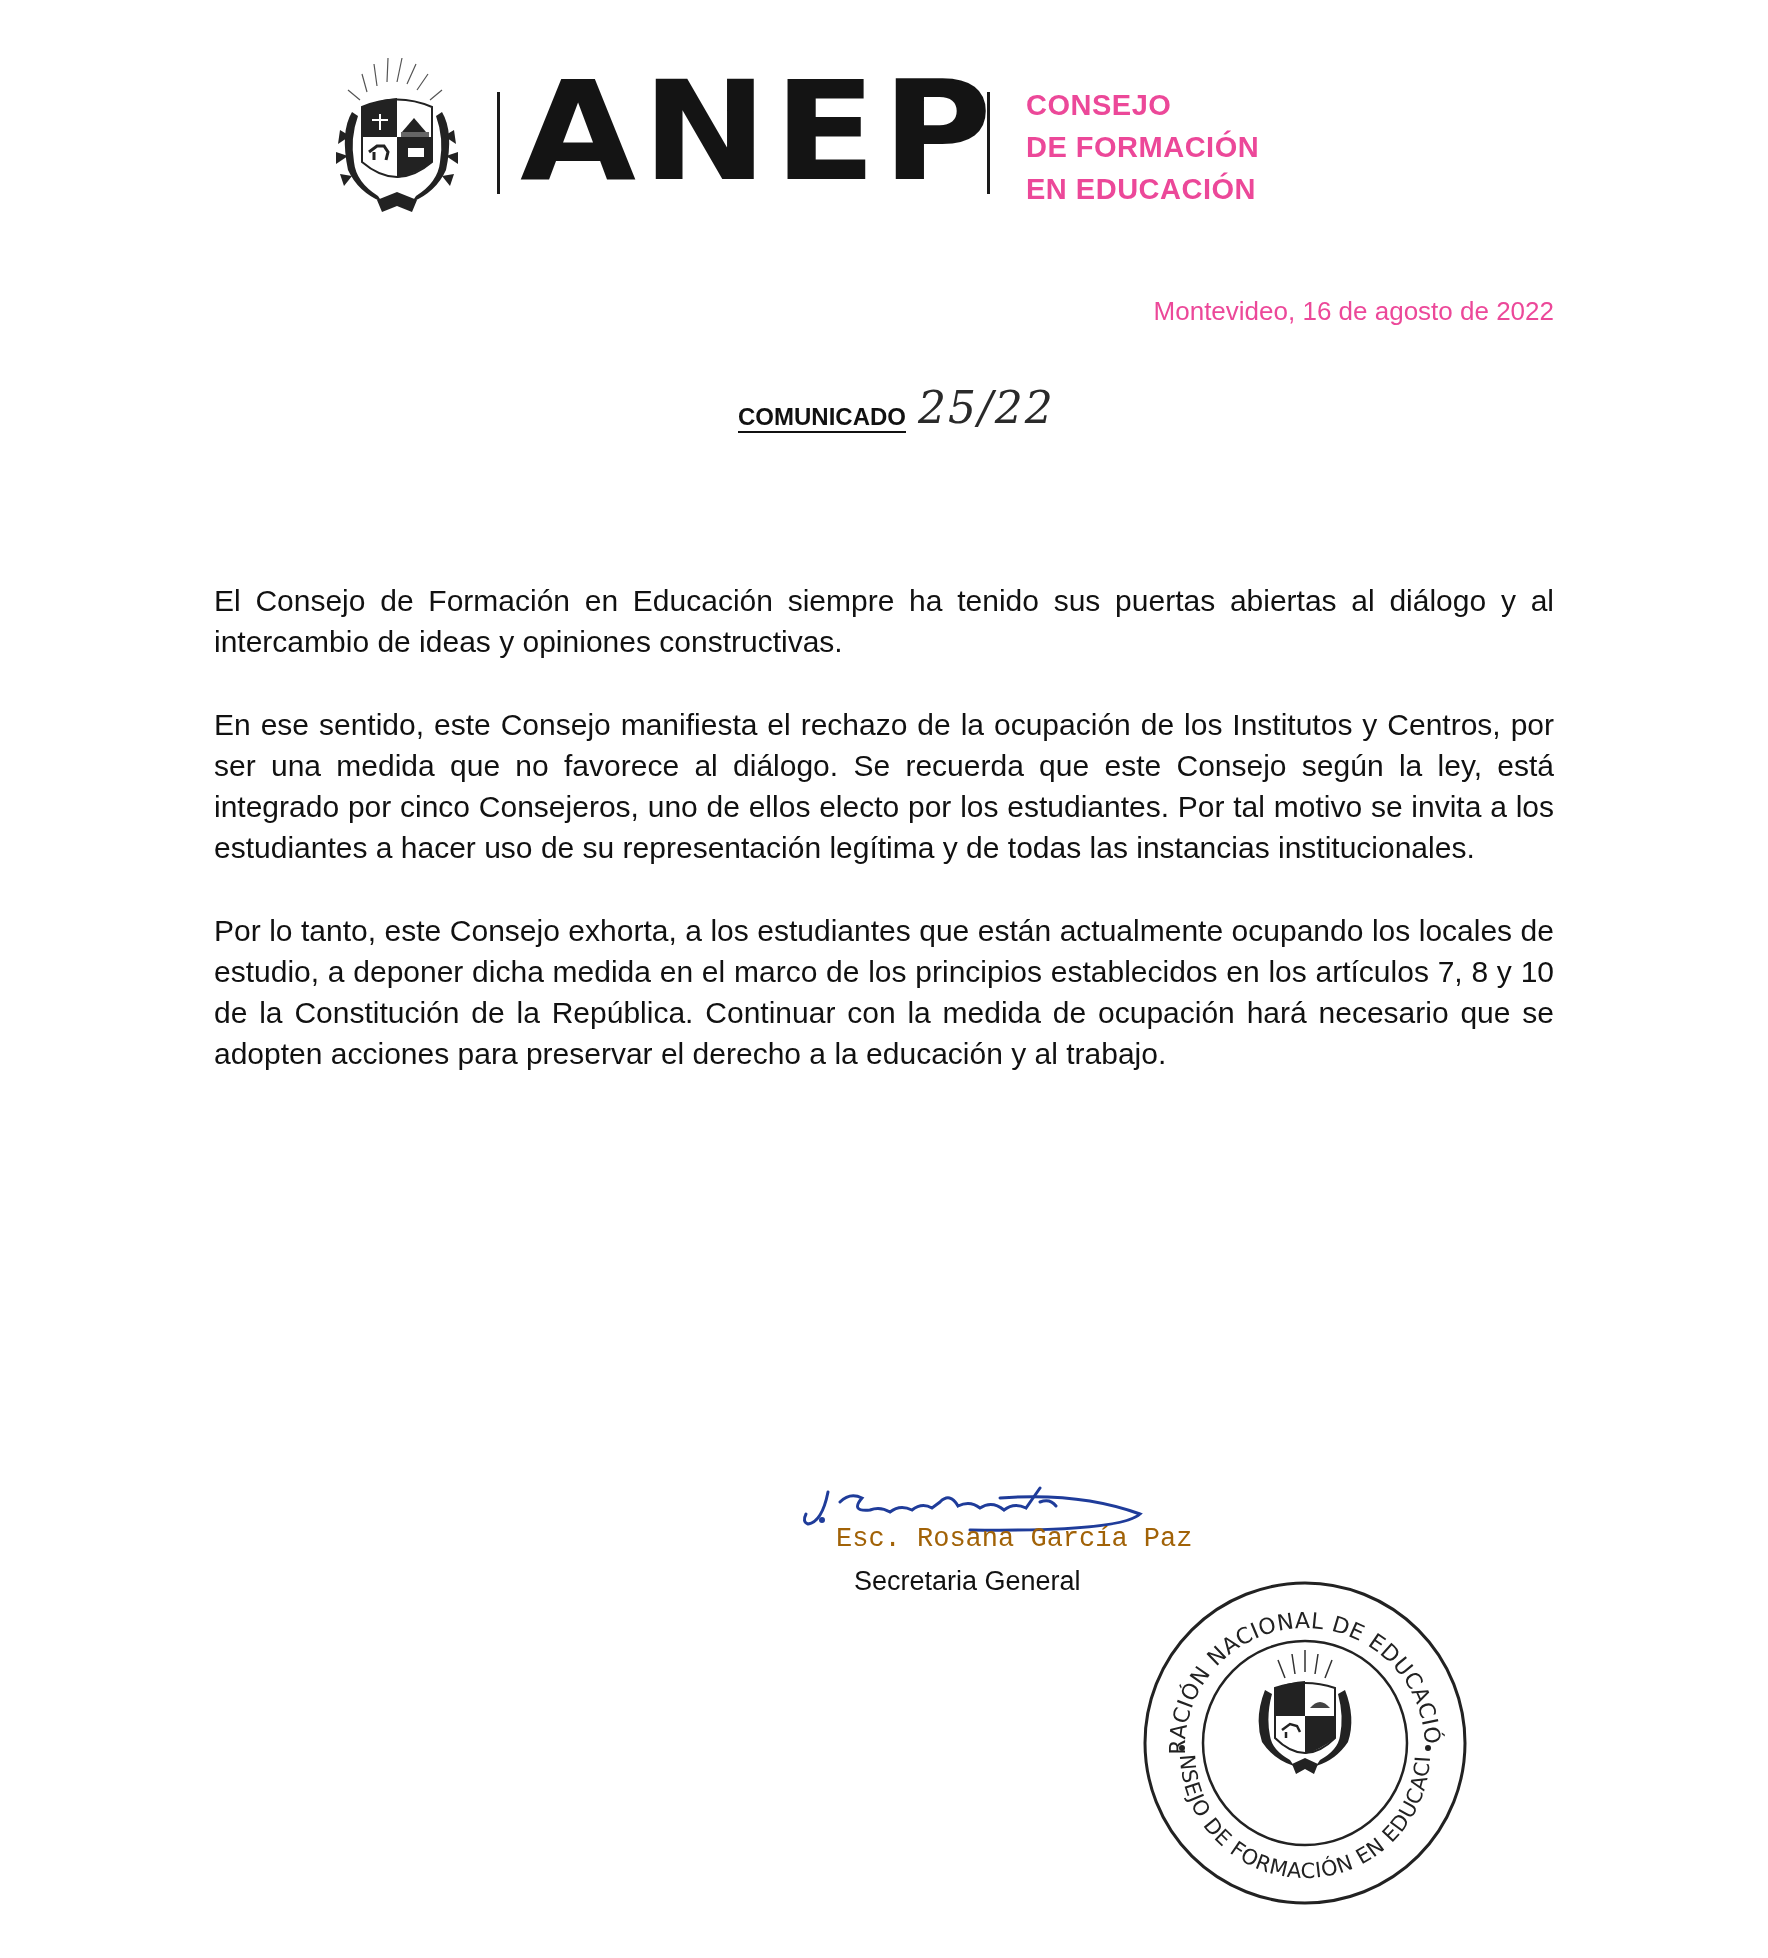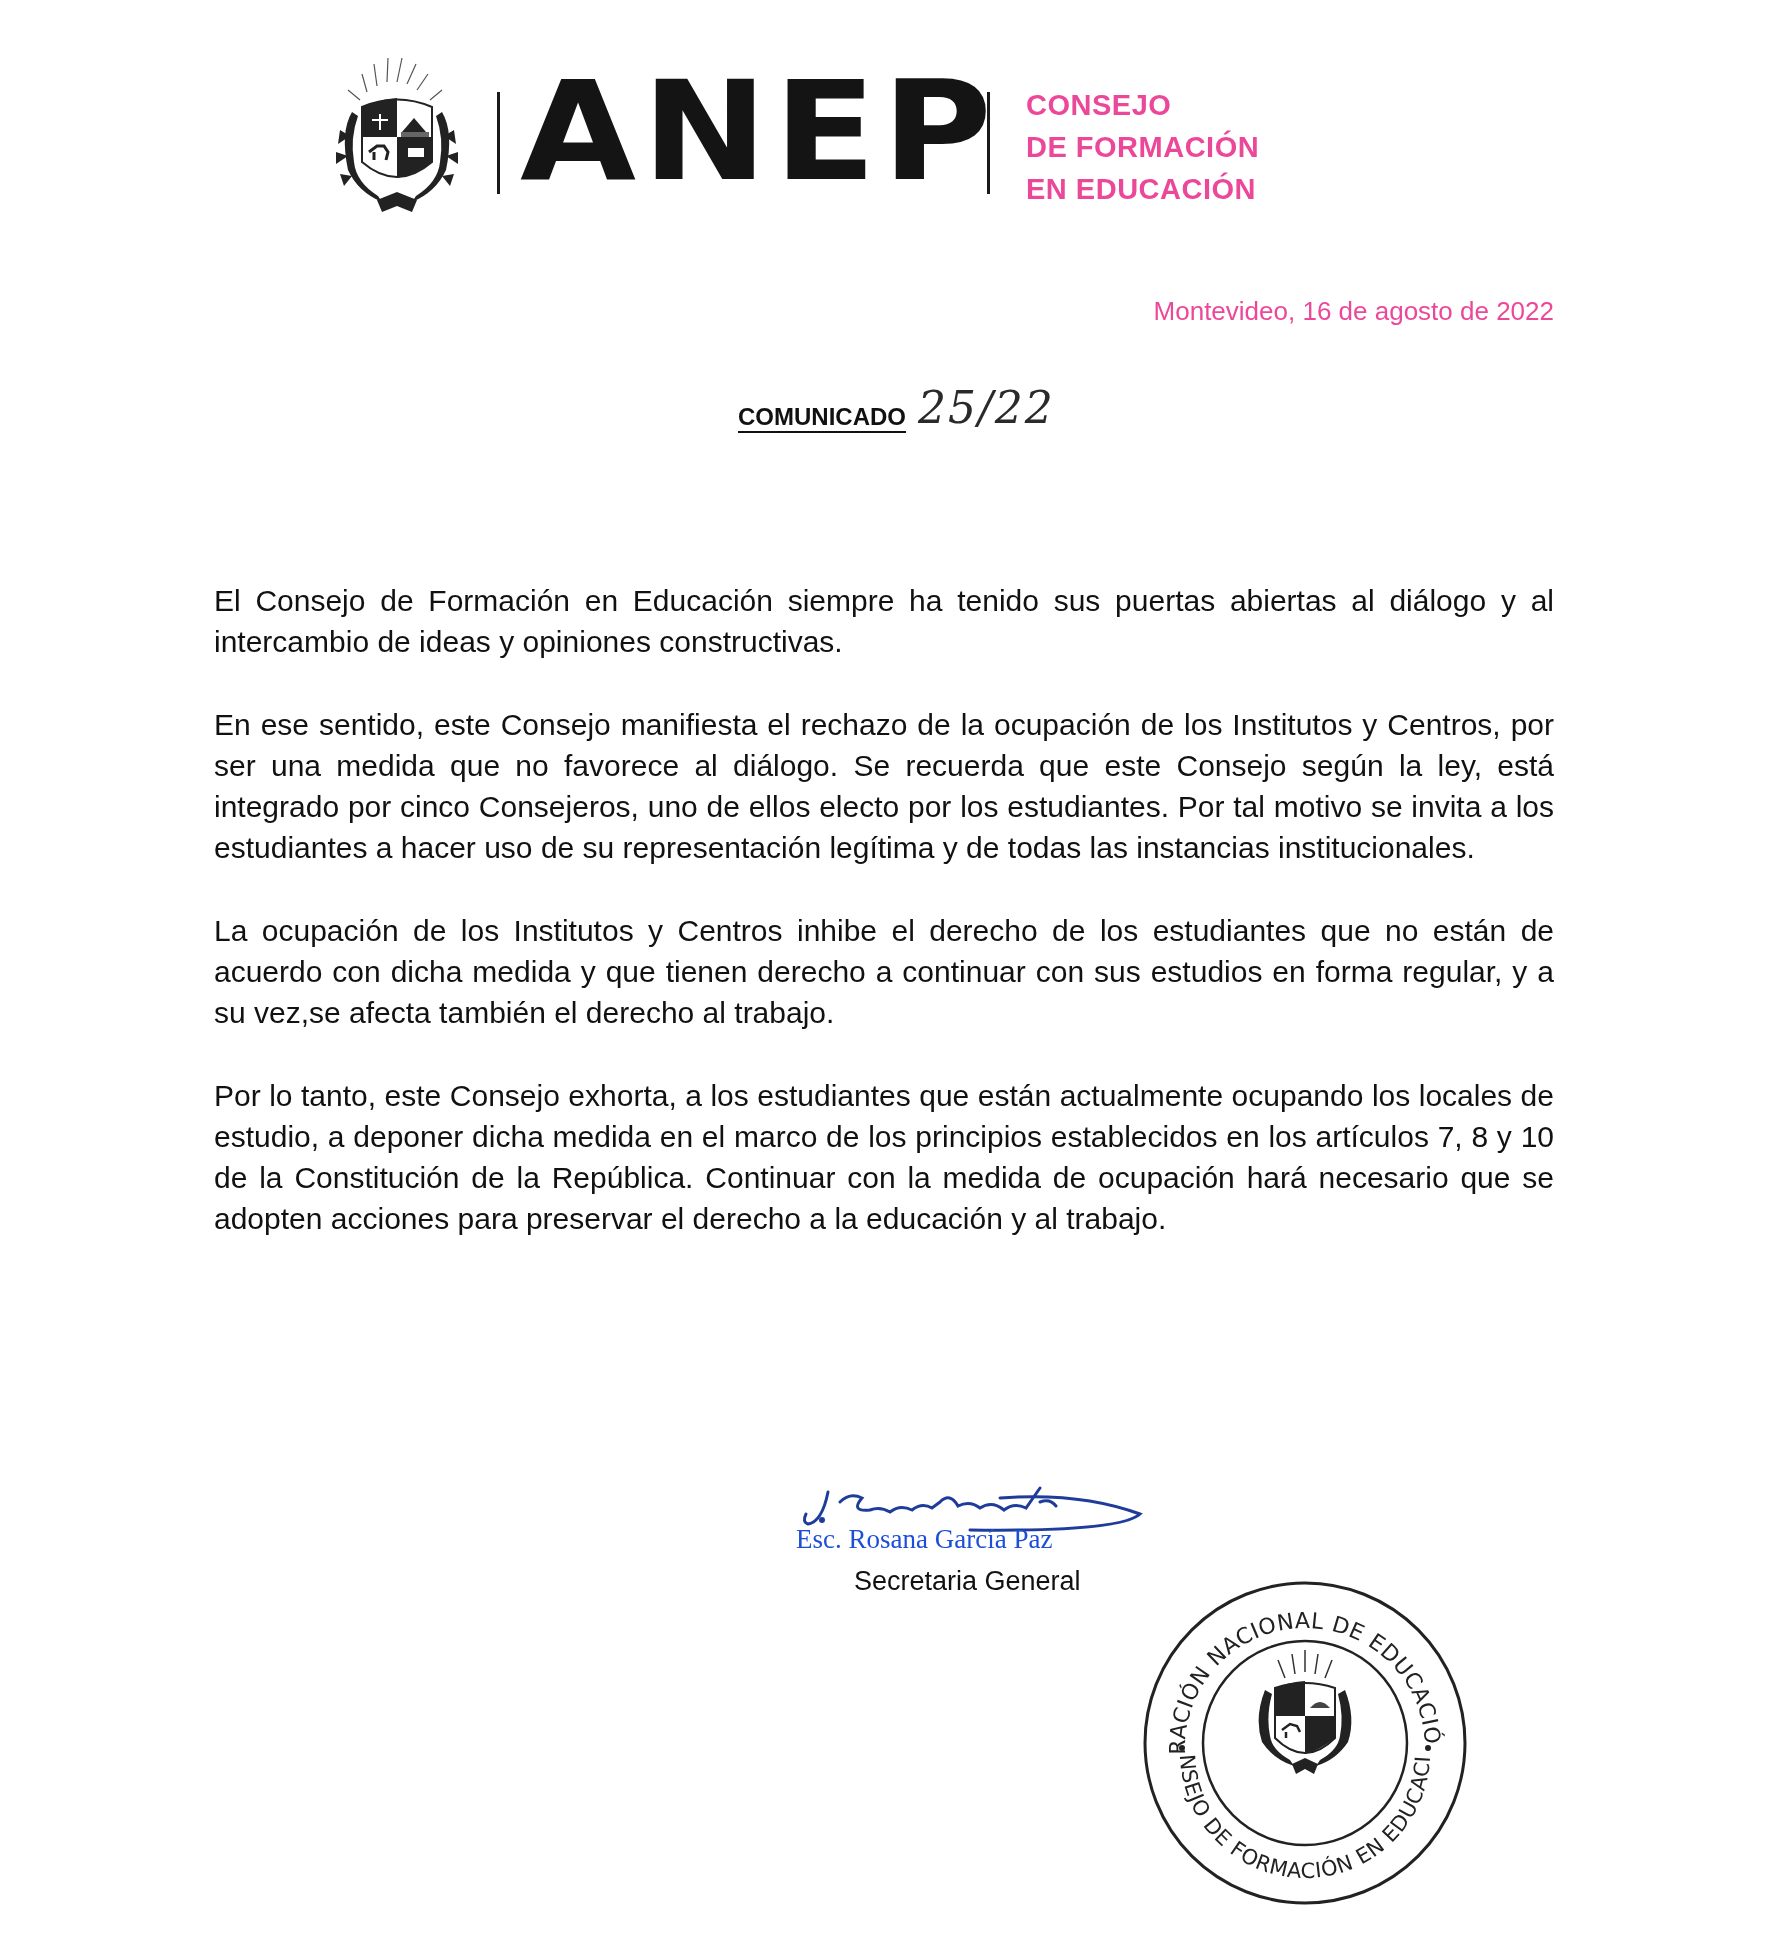--- a/index.html
+++ b/index.html
@@ -44,22 +44,22 @@
   .body {
     left: 214px; top: 580px; width: 1340px;
     font-family: "Liberation Sans", sans-serif; font-size: 30px; line-height: 41px;
     color: #111; text-align: justify;
   }
   .body p { margin: 0 0 42px 0; }
 
   
   .sig { left: 800px; top: 1462px; width: 400px; height: 80px; }
   .signame {
-    left: 796px; top: 1524px;
-    font-family: Liberation Serif, serif; font-size: 27px; color: #1d4ed8; white-space: nowrap;
+    left: 836px; top: 1524px;
+    font-family: Liberation Mono, monospace; font-size: 27px; color: #a16207; white-space: nowrap;
   }
   .sigrole {
     left: 854px; top: 1566px;
     font-family: "Liberation Sans", sans-serif; font-size: 27px; color: #111; white-space: nowrap;
   }
 
   
   .stamp { left: 1140px; top: 1578px; width: 330px; height: 330px; }
 </style>
 </head>
@@ -98,21 +98,20 @@
 <div class="abs date">Montevideo, 16 de agosto de 2022</div>
 
 <div class="abs title-wrap">
   <span class="title">COMUNICADO</span>
   <span class="handnum">25/22</span>
 </div>
 
 <div class="abs body">
   <p>El Consejo de Formación en Educación siempre ha tenido sus puertas abiertas al diálogo y al intercambio de ideas y opiniones constructivas.</p>
   <p>En ese sentido, este Consejo manifiesta el rechazo de la ocupación de los Institutos y Centros, por ser una medida que no favorece al diálogo. Se recuerda que este Consejo según la ley, está integrado por cinco Consejeros, uno de ellos electo por los estudiantes. Por tal motivo se invita a los estudiantes a hacer uso de su representación legítima y de todas las instancias institucionales.</p>
-  <p>La ocupación de los Institutos y Centros inhibe el derecho de los estudiantes que no están de acuerdo con dicha medida y que tienen derecho a continuar con sus estudios en forma regular, y a su vez,se afecta también el derecho al trabajo.</p>
   <p>Por lo tanto, este Consejo exhorta, a los estudiantes que están actualmente ocupando los locales de estudio, a deponer dicha medida en el marco de los principios establecidos en los artículos 7, 8 y 10 de la Constitución de la República. Continuar con la medida de ocupación hará necesario que se adopten acciones para preservar el derecho a la educación y al trabajo.</p>
 </div>
 
 <svg class="abs sig" viewBox="0 0 400 80">
   <g fill="none" stroke="#1f3c9a" stroke-width="3" stroke-linecap="round">
     <path d="M28 30 Q22 60 8 62 Q2 60 6 52"></path>
     <circle cx="22" cy="58" r="1.5" fill="#1f3c9a"></circle>
     <path d="M40 40 Q50 30 62 36 Q50 50 70 48 Q80 44 90 50 Q100 42 112 48 Q122 40 132 46 L140 40 Q150 30 158 44 Q170 38 180 46 Q192 38 204 48 Q214 40 226 46 L240 26 M240 40 Q250 36 256 44"></path>
     <path d="M200 36 Q280 30 340 52 Q320 70 170 68"></path>
   </g>

